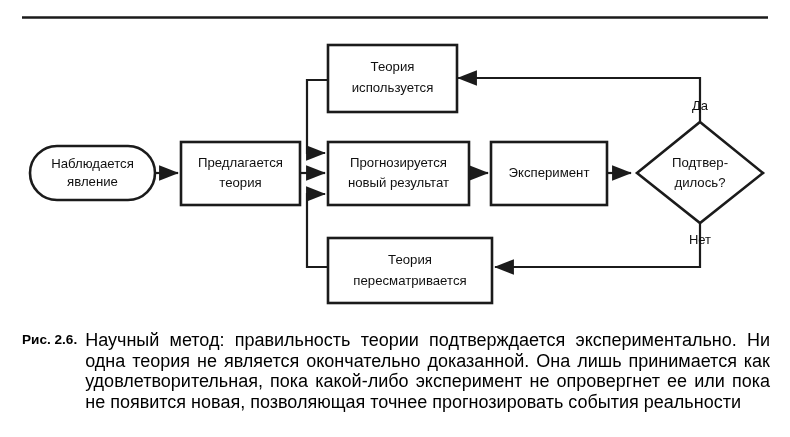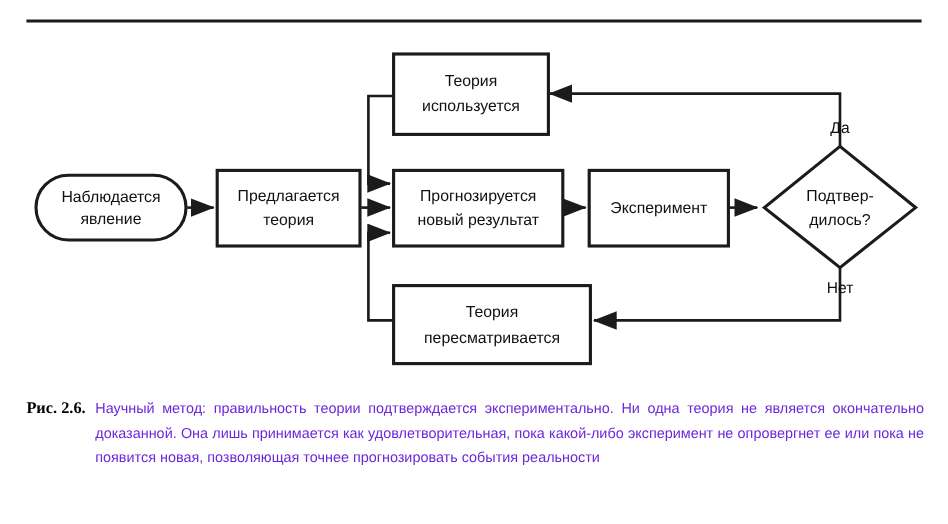--- a/index.html
+++ b/index.html
@@ -64,25 +64,24 @@
     align-items: flex-start;
   }
   #caption-label {
     font-size: 13.6px;
     font-weight: bold;
     color: #000000;
     white-space: nowrap;
     flex: 0 0 auto;
     padding-right: 8px;
     line-height: 20.5px;
-    font-family: Liberation Serif, serif;
   }
   #caption-body {
-    font-size: 12px;
-    color: #6d28d9;
+    font-size: 18px;
+    color: #000000;
     line-height: 20.5px;
     text-align: justify;
     flex: 1 1 auto;
   }
 </style>
 </head>
 <body>
 
 <div id="page">
 

